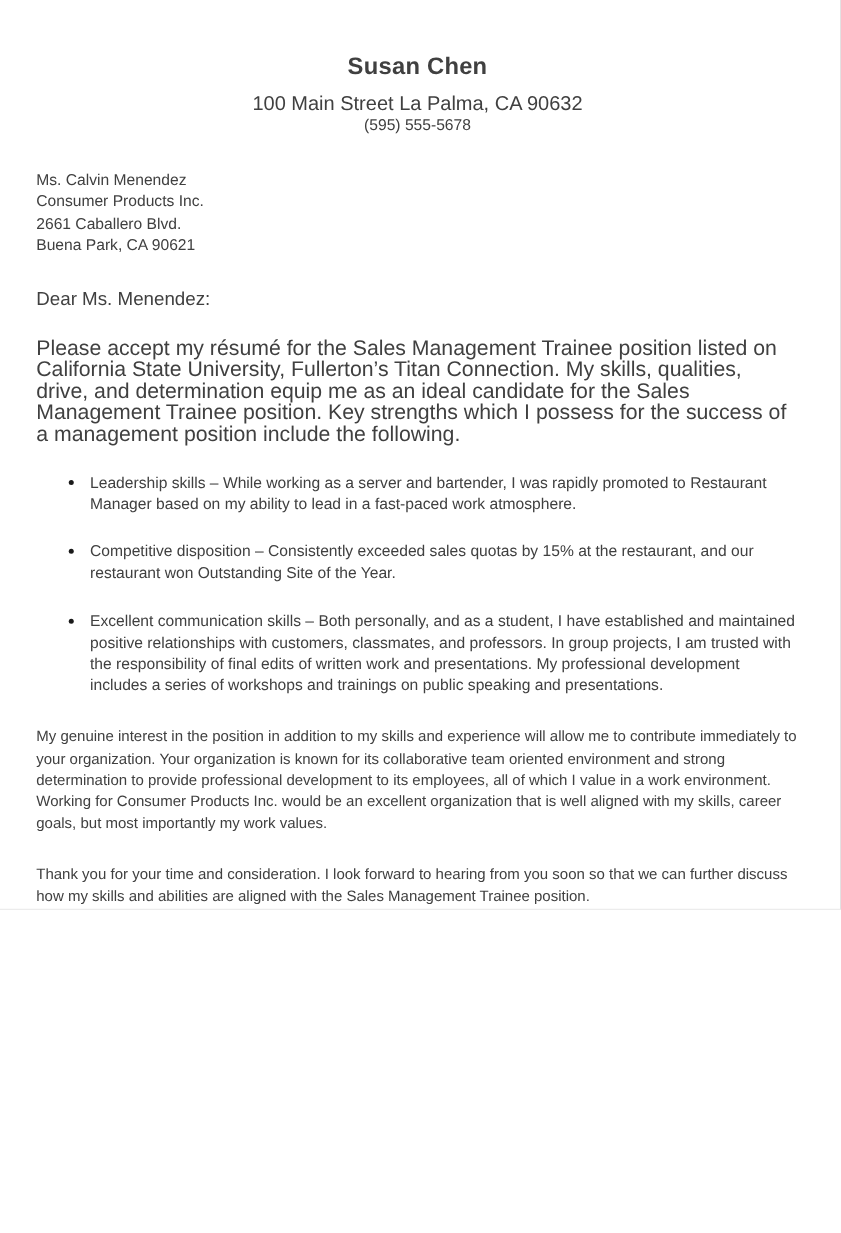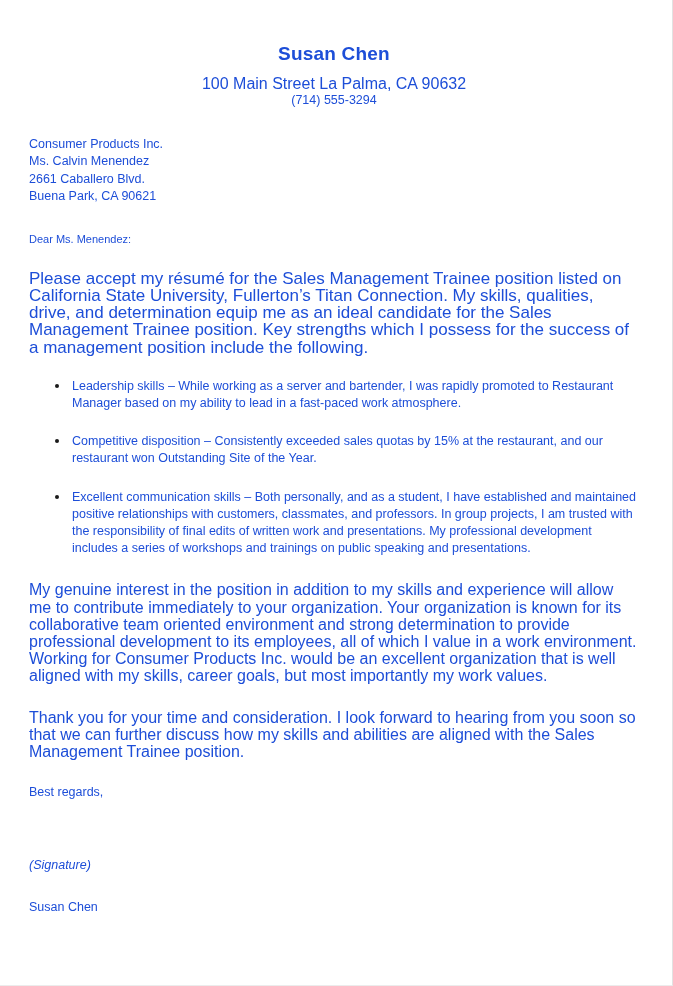--- a/index.html
+++ b/index.html
@@ -3,28 +3,28 @@
 <meta charset="utf-8">
 <style>
   html, body {
     margin: 0;
     padding: 0;
     background: #ffffff;
   }
   .page {
     position: relative;
     width: 673px;
-    height: 986px;
+    height: 728px;
     background: #ffffff;
     border-right: 1px solid #e2e2e2;
     border-bottom: 1px solid #ececec;
     box-sizing: border-box;
     overflow: hidden;
     font-family: "Liberation Sans", sans-serif;
-    color: #1d4ed8;
+    color: #404040;
     -webkit-font-smoothing: antialiased;
   }
   .sheet {
     position: absolute;
     left: 29px;
     top: 0;
     width: 610px;
   }
 
   
@@ -55,21 +55,21 @@
     margin-top: 40px;
   }
   .recipient {
     font-size: 12.5px;
     line-height: 17.5px;
     margin-top: 27px;
   }
   .recipient div { white-space: nowrap; }
 
   .salutation {
-    font-size: 11px;
+    font-size: 15px;
     line-height: 17px;
     margin-top: 25px;
   }
 
   .para {
     font-size: 17px;
     line-height: 17.2px;
     margin-top: 22px;
     text-align: left;
   }
@@ -95,21 +95,21 @@
     width: 4px;
     height: 4px;
     background: #1a1a1a;
     border-radius: 50%;
   }
   .lead {
     font-weight: normal;
   }
 
   .closing {
-    font-size: 16px;
+    font-size: 12px;
     line-height: 17.2px;
     margin-top: 24px;
   }
   .signoff {
     font-size: 12.5px;
     line-height: 17px;
     margin-top: 24px;
   }
   .signature-placeholder {
     font-size: 12.5px;
@@ -125,27 +125,27 @@
 </style>
 </head>
 <body>
 
 <div class="page">
   <div class="sheet">
 
     <div class="letterhead">
       <div class="sender-name">Susan Chen</div>
       <div class="sender-address">100 Main Street La Palma, CA 90632</div>
-      <div class="sender-phone">(714) 555-3294</div>
+      <div class="sender-phone">(595) 555-5678</div>
     </div>
 
 
     <div class="recipient">
+      <div>Ms. Calvin Menendez</div>
       <div>Consumer Products Inc.</div>
-      <div>Ms. Calvin Menendez</div>
       <div>2661 Caballero Blvd.</div>
       <div>Buena Park, CA 90621</div>
     </div>
 
     <div class="salutation">Dear Ms. Menendez:</div>
 
     <div class="para">Please accept my résumé for the Sales Management Trainee position listed on California State University, Fullerton’s Titan Connection. My skills, qualities, drive, and determination equip me as an ideal candidate for the Sales Management Trainee position. Key strengths which I possess for the success of a management position include the following.</div>
 
     <ul class="bullets">
       <li>

